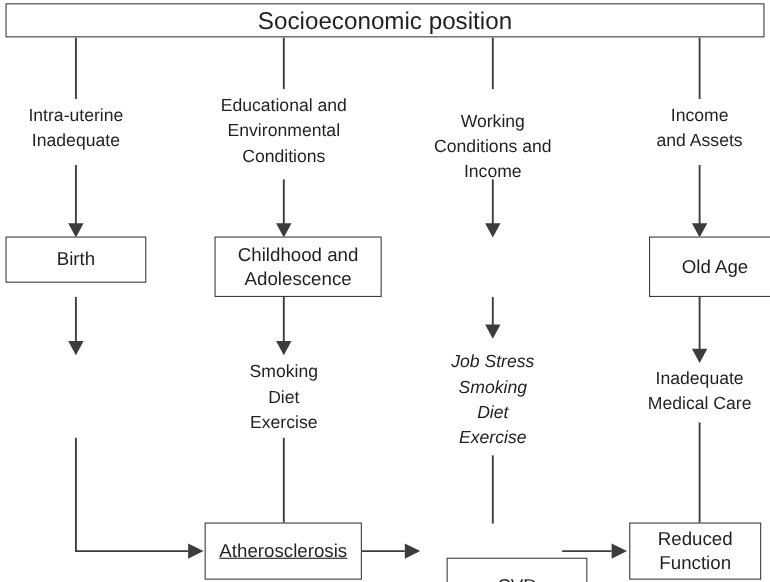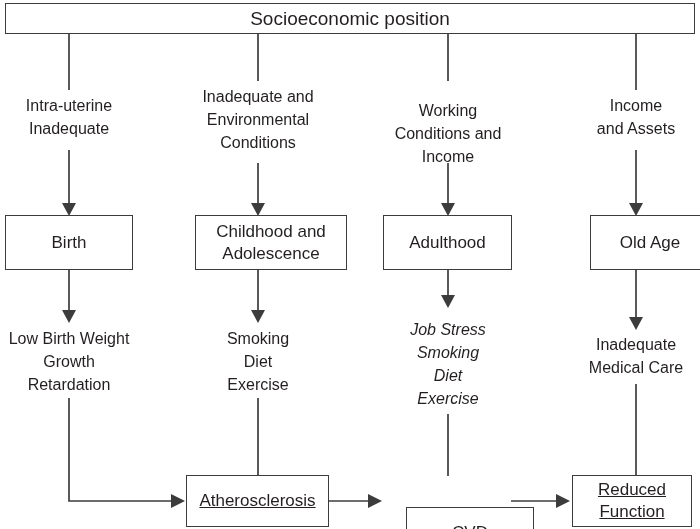--- a/index.html
+++ b/index.html
@@ -18,21 +18,21 @@
   .nodes{z-index:2;}
   .box{
     position:absolute;box-sizing:border-box;border:1.7px solid var(--stroke);
     background:var(--bg);display:flex;align-items:center;justify-content:center;
     text-align:center;font-size:17px;line-height:22px;white-space:pre-line;
   }
   .freetext{
     position:absolute;text-align:center;font-size:16px;line-height:23px;
     white-space:pre-line;
   }
-  .title-box{font-size:19px;}
+  .title-box{font-size:22px;}
   .conn{stroke:var(--stroke);stroke-width:1.7;fill:none;}
   .head{fill:var(--stroke);stroke:none;}
 </style>
 </head>
 <body>
 
 <div class="canvas">
 
   <svg class="layer" viewBox="0 0 700 529">
 
@@ -106,46 +106,42 @@
         <polygon class="head" points="570,501 556,494 556,508"></polygon>
       </g>
   </svg>
 
   <div class="layer nodes">
 
     <div class="box title-box" style="left:5px;top:3px;width:690px;height:31px;">Socioeconomic position</div>
 
     <div class="freetext" style="left:-1px;top:94px;width:140px;">Intra-uterine
 Inadequate</div>
-    <div class="freetext" style="left:188px;top:85px;width:140px;">Inadequate and
+    <div class="freetext" style="left:188px;top:85px;width:140px;">Educational and
 Environmental
 Conditions</div>
     <div class="freetext" style="left:378px;top:99px;width:140px;">Working
 Conditions and
 Income</div>
     <div class="freetext" style="left:566px;top:94px;width:140px;">Income
 and Assets</div>
 
-    <div class="box" style="left:5px;top:215px;width:128px;height:55px;">Birth</div>
+    <div class="box" style="left:5px;top:215px;width:128px;height:42px;">Birth</div>
     <div class="box" style="left:195px;top:215px;width:152px;height:55px;">Childhood and
 Adolescence</div>
-    <div class="box" style="left:383px;top:215px;width:129px;height:55px;">Adulthood</div>
     <div class="box" style="left:572px;top:215px;width:120px;height:55px;margin-left:18px;">Old Age</div>
 
-    <div class="freetext" style="left:-1px;top:327px;width:140px;">Low Birth Weight
-Growth
-Retardation</div>
     <div class="freetext" style="left:188px;top:327px;width:140px;">Smoking
 Diet
 Exercise</div>
     <div class="freetext" style="left:378px;top:318px;width:140px;font-style:italic;">Job Stress
 Smoking
 Diet
 Exercise</div>
     <div class="freetext" style="left:566px;top:333px;width:140px;">Inadequate
 Medical Care</div>
 
     <div class="box" style="left:186px;top:475px;width:143px;height:52px;text-decoration:underline;">Atherosclerosis</div>
     <div class="box" style="left:406px;top:475px;width:128px;height:52px;margin-top:32px;">CVD</div>
-    <div class="box" style="left:572px;top:475px;width:120px;height:52px;text-decoration:underline;">Reduced
+    <div class="box" style="left:572px;top:475px;width:120px;height:52px;">Reduced
 Function</div>
   </div>
 </div>
 
 </body></html>

